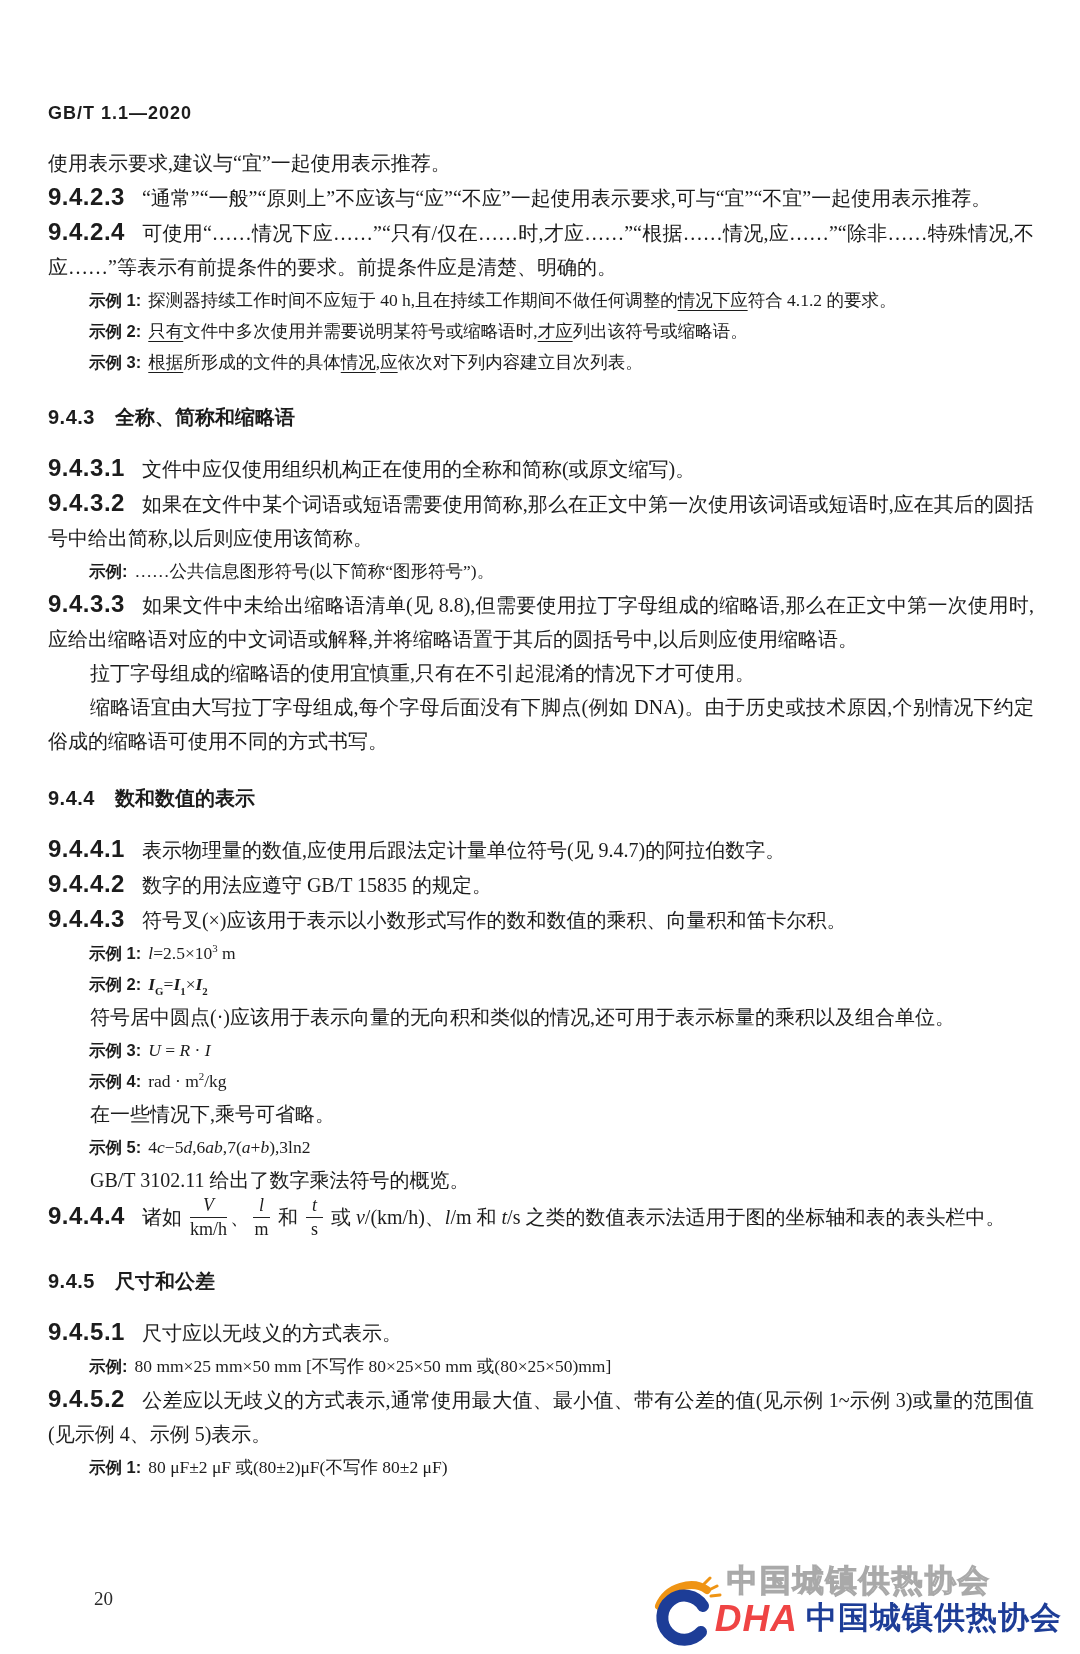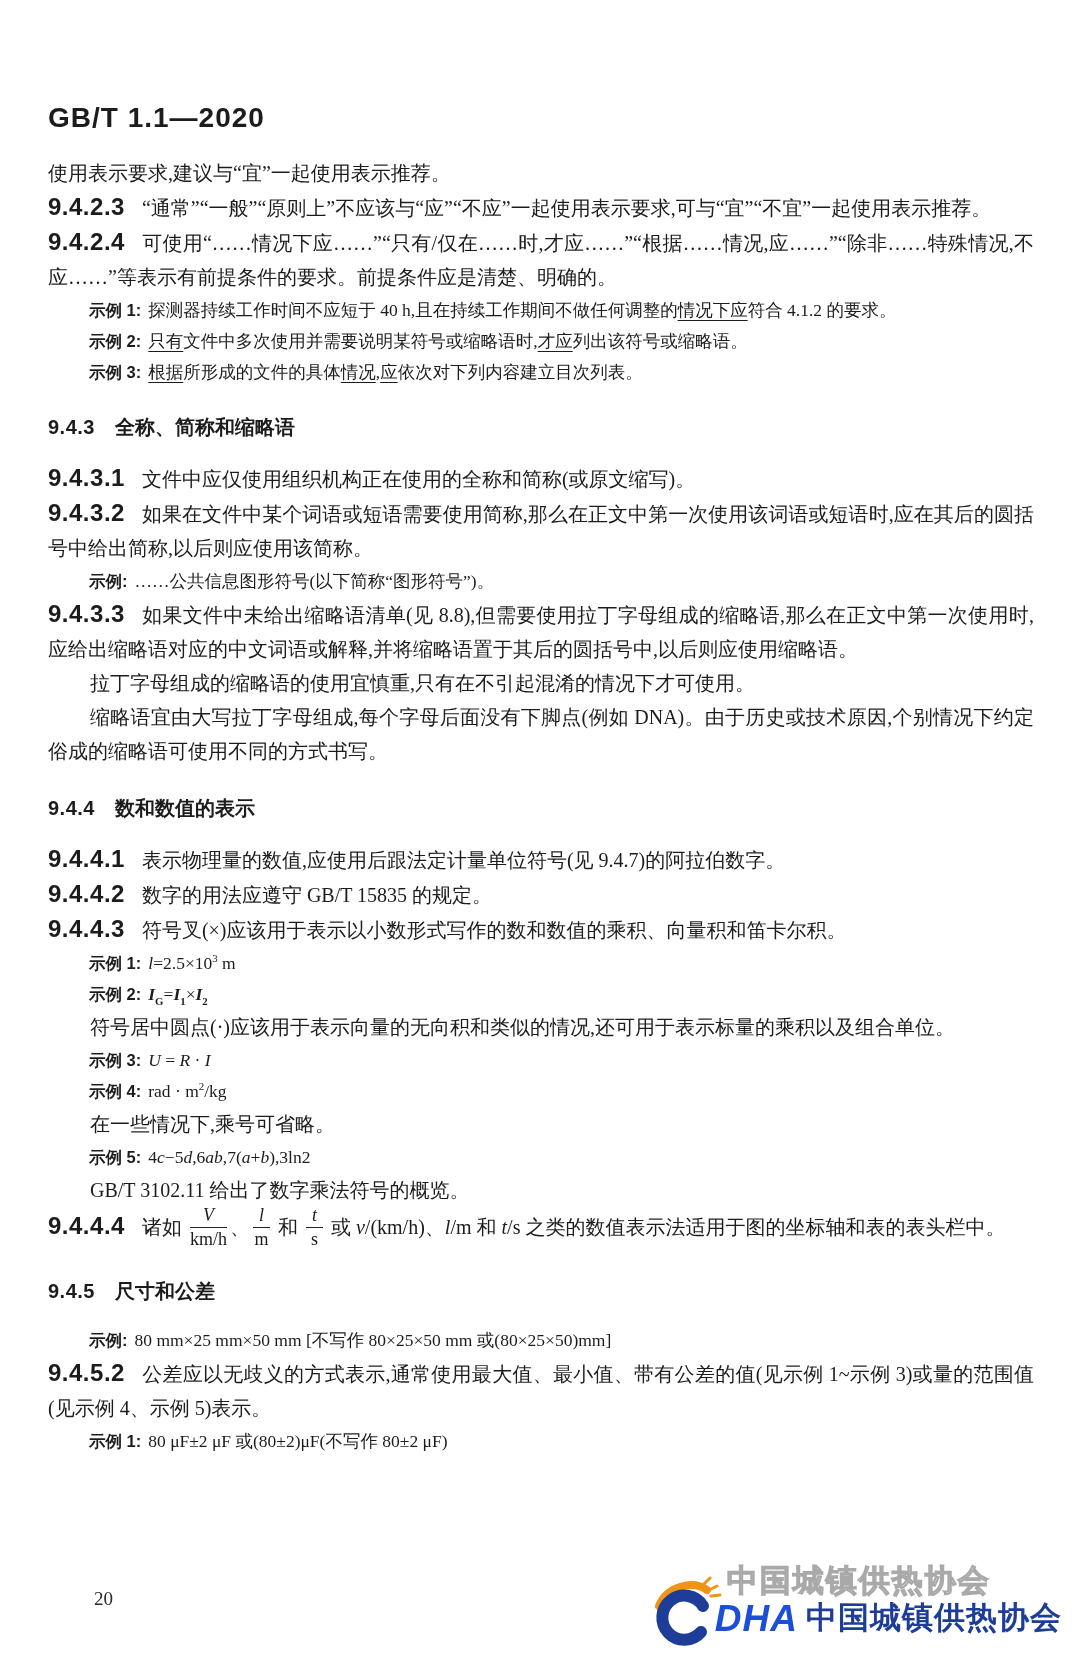--- a/index.html
+++ b/index.html
@@ -9,21 +9,21 @@
     margin:0 auto;
     background:#ffffff;
     box-sizing:border-box;
     padding:104px 46px 0 48px;
     font-family:"Liberation Serif","DejaVu Serif",serif;
     color:#1c1c1c;
     overflow:hidden;
   }
   .doc-code{
     font-family:"Liberation Sans","DejaVu Sans",sans-serif;
-    font-weight:700;font-size:28px;line-height:1;
+    font-weight:700;font-size:18px;line-height:1;
     margin:0 0 22px 0;letter-spacing:1px;
   }
   #doc-body{margin-top:24px;}
   .para{margin:0;text-align:justify;}
   .k-body,.k-clause{font-size:20px;line-height:34px;}
   .indent{text-indent:42px;}
   .num{
     font-family:"Liberation Sans","DejaVu Sans",sans-serif;
     font-weight:700;font-size:24px;
     margin-right:17px;letter-spacing:0.5px;
@@ -62,21 +62,21 @@
     font-family:"Liberation Sans","DejaVu Sans",sans-serif;
     font-weight:700;font-size:31px;letter-spacing:2px;
     color:#f4f4f4;-webkit-text-stroke:1.1px #a9a9a9;
     z-index:0;pointer-events:none;
   }
   .logo-mark{display:block;position:relative;z-index:1;}
   .logo-abbr{
     position:relative;z-index:1;
     font-family:"Liberation Sans","DejaVu Sans",sans-serif;
     font-weight:800;font-style:italic;font-size:37px;
-    color:#1d4ed8;letter-spacing:1px;margin:14px 8px 0 -12px;
+    color:#ef4444;letter-spacing:1px;margin:14px 8px 0 -12px;
   }
   .logo-name{
     position:relative;z-index:1;
     font-family:"Liberation Sans","DejaVu Sans",sans-serif;
     font-weight:800;font-size:31px;color:#1d3d97;
     letter-spacing:1px;margin-top:12px;
     text-shadow:0 0 1px #ffffff;
   }
 </style>
 </head>
@@ -107,20 +107,21 @@
       <p class="para k-example"><span class="exlabel">示例 1:</span><span class="it">l</span><span>=2.5×10</span><span class="sup">3</span><span> m</span></p>
       <p class="para k-example"><span class="exlabel">示例 2:</span><span class="it bd">I</span><span class="bd sub">G</span><span>=</span><span class="it bd">I</span><span class="bd sub">1</span><span>×</span><span class="it bd">I</span><span class="bd sub">2</span></p>
       <p class="para k-body indent"><span>符号居中圆点(·)应该用于表示向量的无向积和类似的情况,还可用于表示标量的乘积以及组合单位。</span></p>
       <p class="para k-example"><span class="exlabel">示例 3:</span><span class="it">U</span><span> = </span><span class="it">R</span><span> · </span><span class="it">I</span></p>
       <p class="para k-example"><span class="exlabel">示例 4:</span><span>rad · m</span><span class="sup">2</span><span>/kg</span></p>
       <p class="para k-body indent"><span>在一些情况下,乘号可省略。</span></p>
       <p class="para k-example"><span class="exlabel">示例 5:</span><span>4</span><span class="it">c</span><span>−5</span><span class="it">d</span><span>,6</span><span class="it">ab</span><span>,7(</span><span class="it">a</span><span>+</span><span class="it">b</span><span>),3ln2</span></p>
       <p class="para k-body indent"><span>GB/T 3102.11 给出了数字乘法符号的概览。</span></p>
       <p class="para k-clause"><span class="num">9.4.4.4</span><span>诸如 </span><span class="frac"><span class="fnum it">V</span><span class="fden">km/h</span></span><span>、</span><span class="frac"><span class="fnum it">l</span><span class="fden">m</span></span><span> 和 </span><span class="frac"><span class="fnum it">t</span><span class="fden">s</span></span><span> 或 </span><span class="it">v</span><span>/(km/h)、</span><span class="it">l</span><span>/m 和 </span><span class="it">t</span><span>/s 之类的数值表示法适用于图的坐标轴和表的表头栏中。</span></p>
       <p class="para k-heading"><span class="num">9.4.5</span><span>尺寸和公差</span></p>
+      <p class="para k-clause"><span class="num">9.4.5.1</span><span>尺寸应以无歧义的方式表示。</span></p>
       <p class="para k-example"><span class="exlabel">示例:</span><span>80 mm×25 mm×50 mm [不写作 80×25×50 mm 或(80×25×50)mm]</span></p>
       <p class="para k-clause"><span class="num">9.4.5.2</span><span>公差应以无歧义的方式表示,通常使用最大值、最小值、带有公差的值(见示例 1~示例 3)或量的范围值(见示例 4、示例 5)表示。</span></p>
       <p class="para k-example"><span class="exlabel">示例 1:</span><span>80 μF±2 μF 或(80±2)μF(不写作 80±2 μF)</span></p>
     </div>
 
   <div class="footer">
     <div class="page-num">20</div>
     <div class="logo">
       <div class="logo-ghost">中国城镇供热协会</div>
       <svg class="logo-mark" width="86" height="72" viewBox="0 0 86 72">

